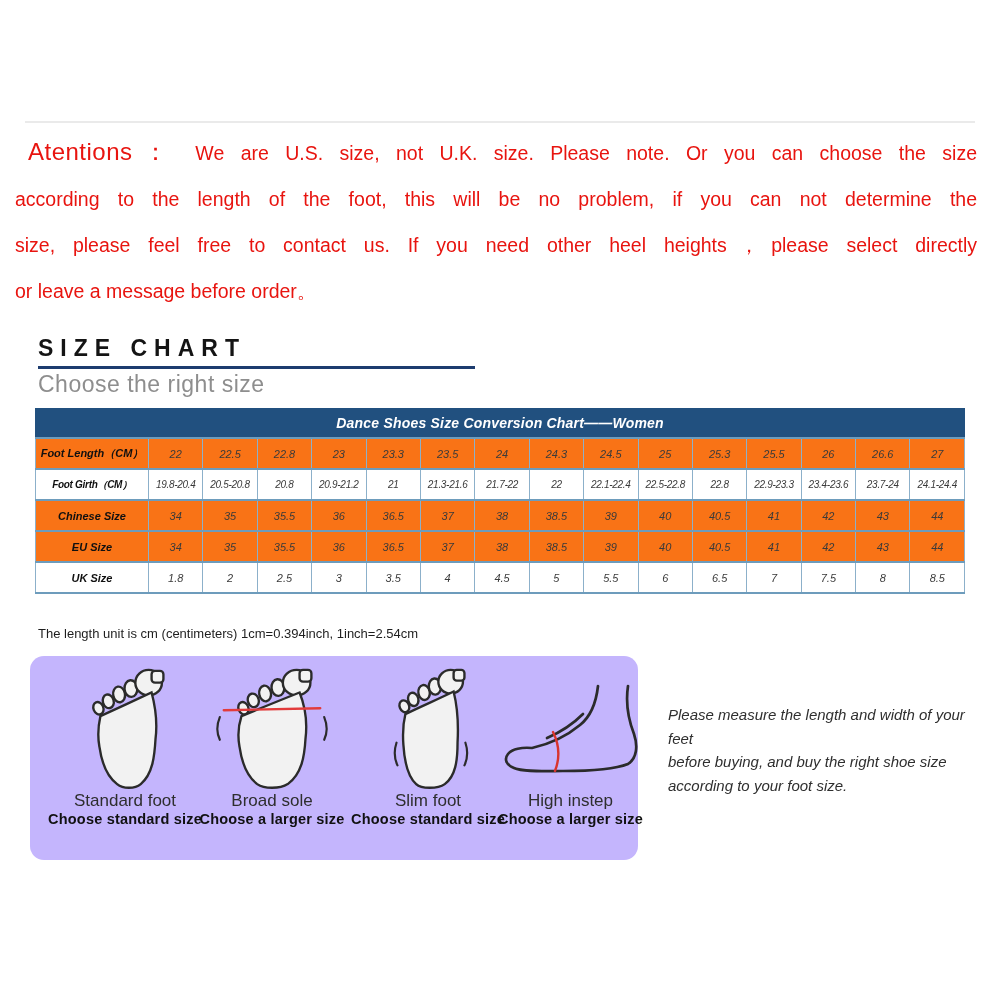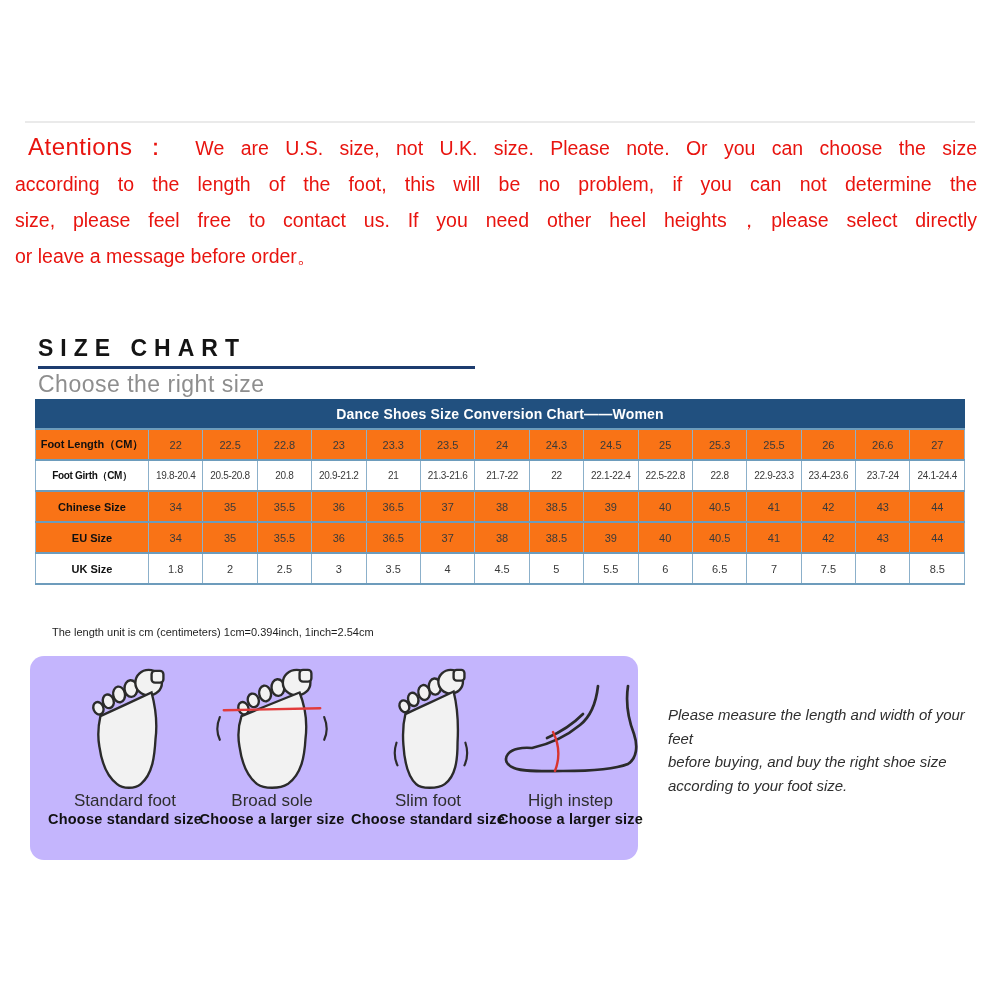--- a/index.html
+++ b/index.html
@@ -5,43 +5,43 @@
   html,body{margin:0;padding:0;}
   body{
     width:1000px;height:1000px;position:relative;background:#ffffff;
     font-family:"Liberation Sans","DejaVu Sans",sans-serif;
     -webkit-font-smoothing:antialiased;overflow:hidden;
   }
   
   .top-divider{position:absolute;left:25px;top:121px;width:950px;height:2px;background:#eaeaea;}
   
   .attention{position:absolute;left:15px;top:129px;width:962px;color:#e8140f;}
-  .attention .line{font-size:19.5px;line-height:36px;text-align:justify;text-align-last:justify;white-space:normal;}
+  .attention .line{font-size:19.5px;line-height:46px;text-align:justify;text-align-last:justify;white-space:normal;}
   .attention .line.last{text-align:left;text-align-last:left;}
   .attention .att-title{font-size:24px;letter-spacing:.5px;padding-left:13px;}
   
   .sc-heading{position:absolute;left:38px;top:335px;font-size:23px;font-weight:bold;color:#141414;letter-spacing:7px;}
   .sc-underline{position:absolute;left:38px;top:366px;width:437px;height:3px;background:#1d3c6f;}
   .sc-sub{position:absolute;left:38px;top:371px;font-size:23px;color:#8e8e8e;letter-spacing:.5px;}
   
-  .size-table{position:absolute;left:35px;top:399px;width:930px;border-collapse:collapse;table-layout:fixed;}
+  .size-table{position:absolute;left:35px;top:408px;width:930px;border-collapse:collapse;table-layout:fixed;font-style:italic;}
   .size-table .title-row td{
     background:#21507f;color:#ffffff;font-weight:bold;font-size:14px;height:28px;
     text-align:center;letter-spacing:.2px;border:1px solid #21507f;
   }
   .size-table td{
     border-left:1px solid #8cb0ca;border-right:1px solid #8cb0ca;
     border-top:2px solid #6d9cbc;border-bottom:2px solid #6d9cbc;
     height:29px;text-align:center;font-size:11px;color:#3a3a3a;background:#ffffff;
     padding:0 1px;overflow:hidden;white-space:nowrap;
   }
   .size-table tr.alt td{background:#f97316;}
   .size-table td.rowlabel{font-weight:bold;color:#101010;font-size:11px;}
   .size-table tr.girth td{font-size:10px;letter-spacing:-0.3px;}
-  .unit-note{position:absolute;left:52px;top:626px;font-size:11px;color:#1e1e1e;}
+  .unit-note{position:absolute;left:38px;top:626px;font-size:13px;color:#1e1e1e;}
   
   .feet-panel{position:absolute;left:30px;top:656px;width:608px;height:204px;background:#c4b5fd;border-radius:14px;}
   .fig{position:absolute;top:4px;text-align:center;}
   .fig svg{display:block;margin:0 auto;}
   .fig .flabel{font-size:17px;color:#2e2e2e;margin-top:1px;}
   .fig .fadvice{font-size:14.5px;font-weight:bold;color:#111111;margin-top:0;letter-spacing:.2px;}
   .fig1{left:10px;width:170px;}
   .fig2{left:152px;width:180px;}
   .fig3{left:318px;width:160px;}
   .fig4{left:448px;width:185px;}

